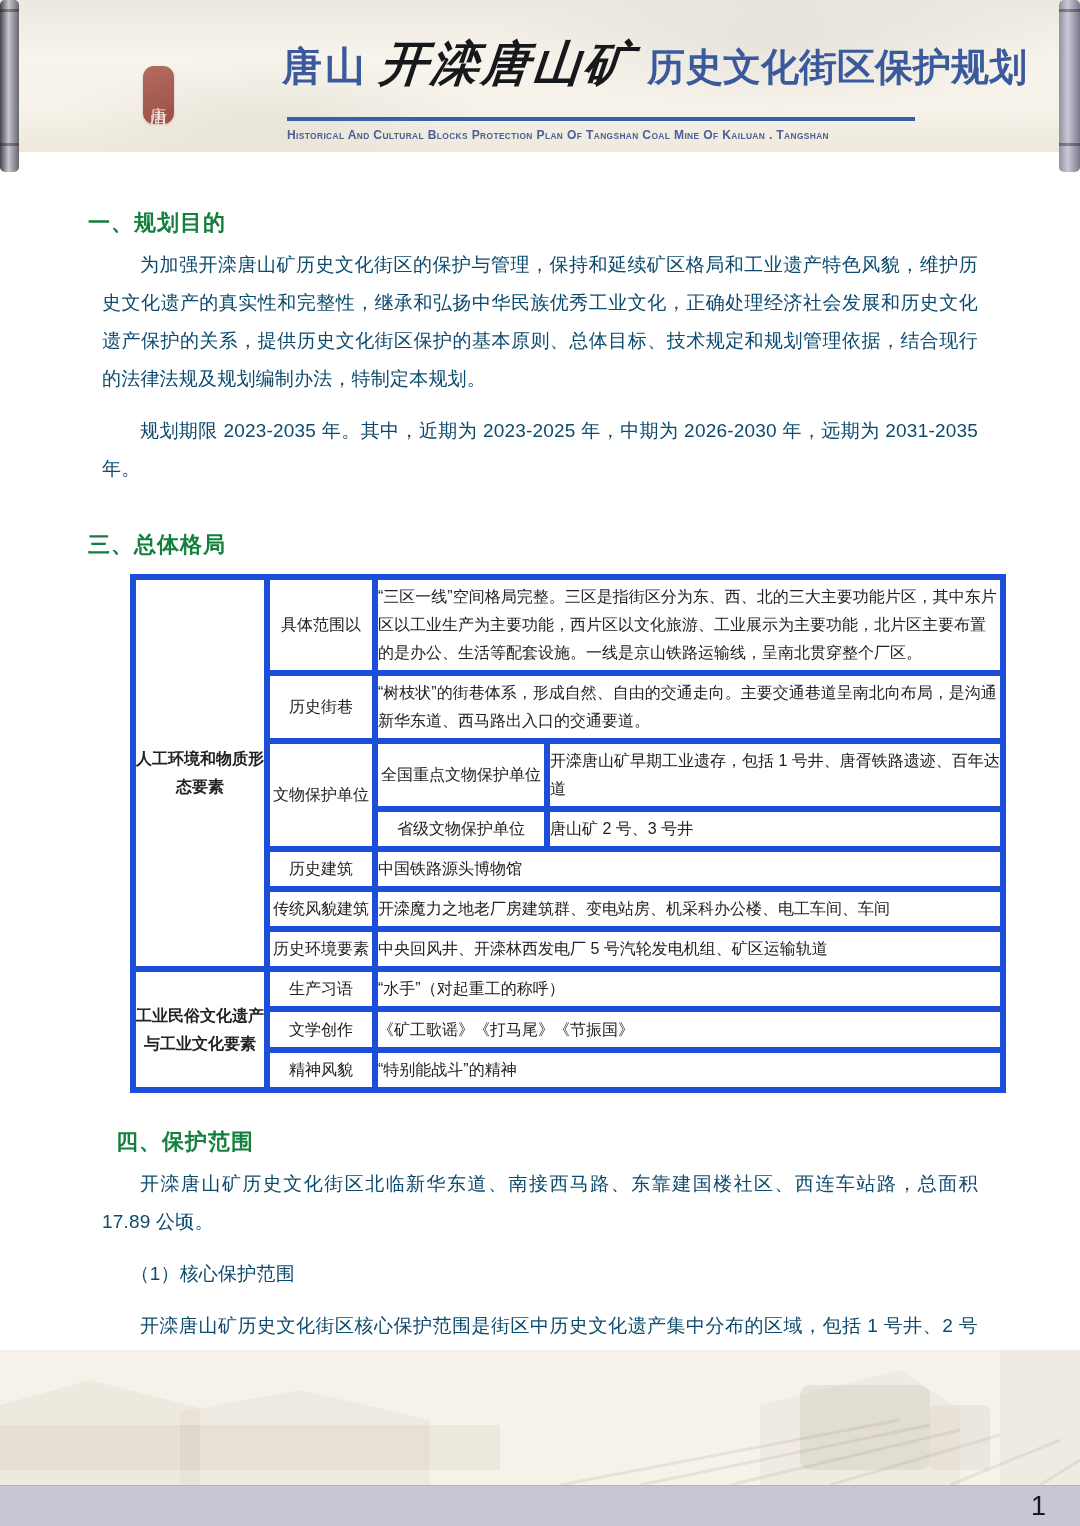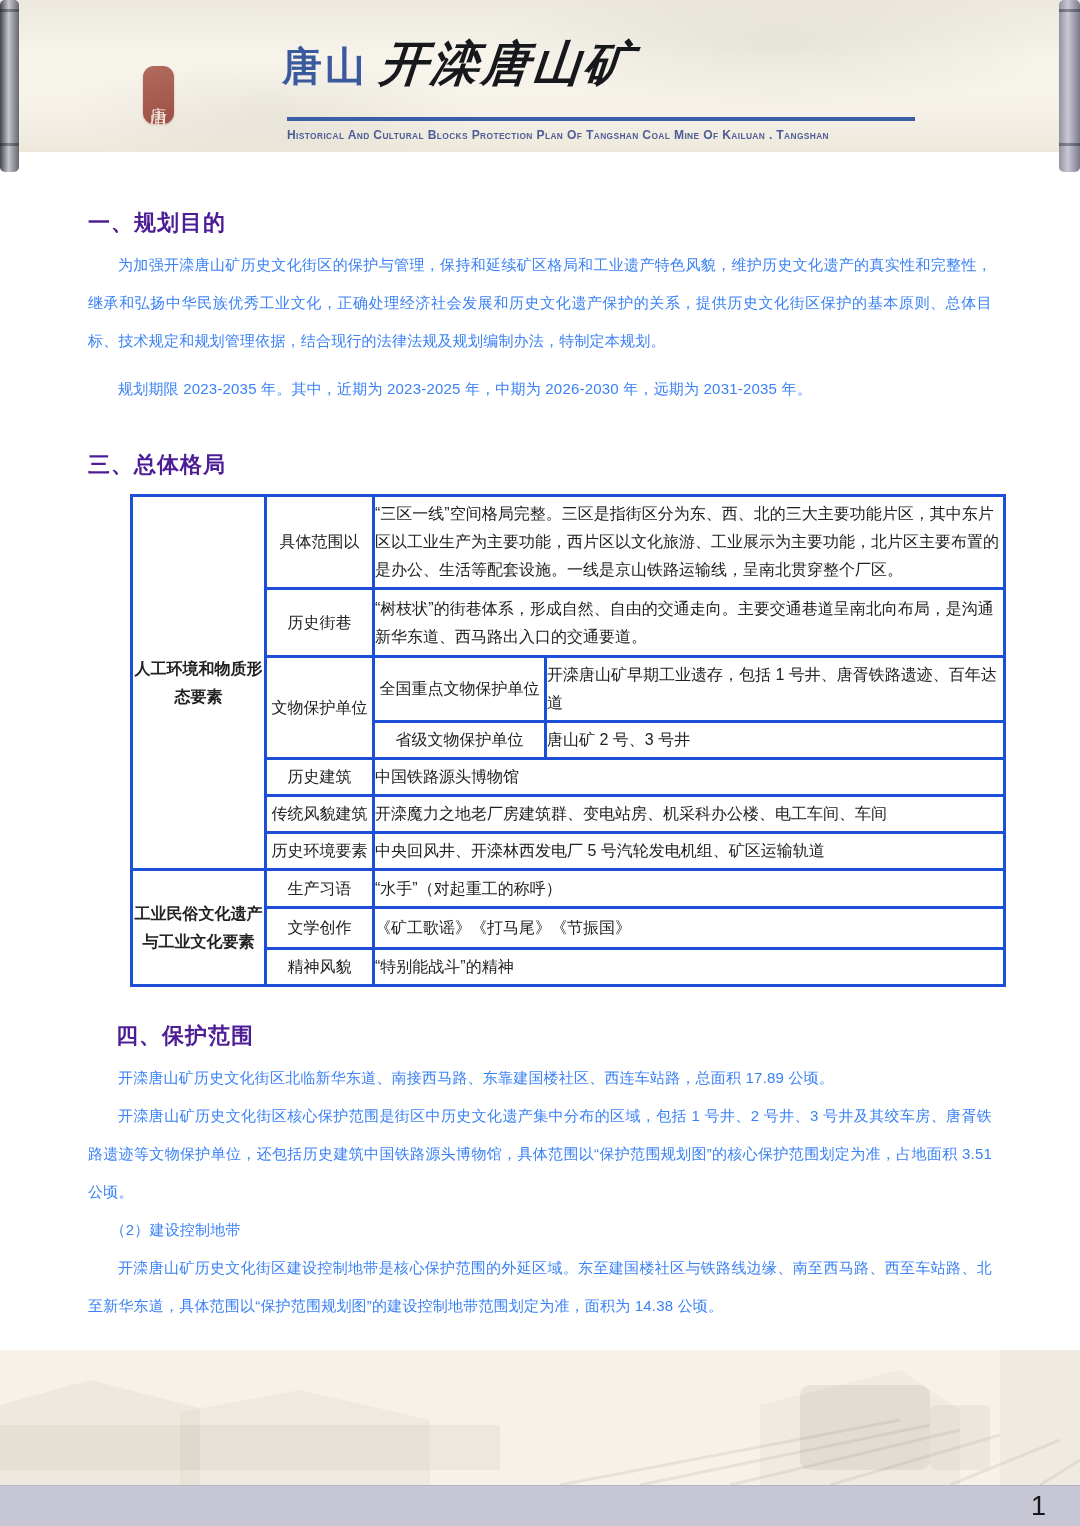--- a/index.html
+++ b/index.html
@@ -45,30 +45,30 @@
   .t-rest{color:#3b5a9e;font-weight:bold;font-size:38px;letter-spacing:0px;}
   .title-divider{position:absolute;left:287px;top:117px;width:628px;height:4px;background:#3c5ea6;}
   .subtitle-en{
     position:absolute;left:287px;top:127px;width:700px;
     color:#4d5d95;font-size:13px;font-weight:bold;font-variant:small-caps;
     letter-spacing:.4px;transform:scaleX(.93);transform-origin:left center;
     white-space:nowrap;
   }
   
   main{position:absolute;top:152px;left:88px;width:904px;}
-  .sec-heading{font-size:22px;font-weight:bold;color:#4c1d95;margin:0;letter-spacing:1px;}
+  .sec-heading{font-size:22px;font-weight:bold;color:#15803d;margin:0;letter-spacing:1px;}
   .h1m{margin-top:56px;} .h2m{margin-top:38px;} .h3m{margin-top:42px;} .h4m{margin-top:34px;margin-left:28px;}
-  .para{font-size:15px;line-height:38px;color:#3b82f6;text-align:justify;margin:0;letter-spacing:.2px;}
+  .para{font-size:19px;line-height:38px;color:#0c4a6e;text-align:justify;margin:14px;letter-spacing:.2px;}
   .ind{text-indent:2em;}
   .sub{text-indent:1.5em;}
   .mt8{margin-top:8px;} .mt10{margin-top:10px;}
   
   table.protect{border-collapse:collapse;table-layout:fixed;width:876px;margin:14px 0 0 42px;}
   table.protect td{
-    border:3px solid #1d4ed8;font-size:16px;line-height:28px;color:#222;
+    border:6px solid #1d4ed8;font-size:16px;line-height:28px;color:#222;
     padding:3px 0;vertical-align:middle;word-break:break-all;
   }
   td.c-group{font-weight:bold;text-align:center;padding:3px 2px;line-height:26px;}
   td.c-cat{text-align:center;padding:3px 4px;}
   td.c-sub{text-align:center;padding:3px 2px;}
   td.c-val{text-align:left;}
   
   .photo-band{position:absolute;left:0;top:1350px;width:1080px;height:135px;background:#f6f2e9;overflow:hidden;}
   .photo-band svg{display:block;}
   .page-footer{
@@ -85,20 +85,21 @@
 
 <div class="page">
 
   <header class="header-band">
     <div class="rod rod-left"></div>
     <div class="rod rod-right"></div>
     <div class="seal">唐山</div>
     <div class="title-row">
       <span class="t-city">唐山</span>
       <span class="t-callig">开滦唐山矿</span>
+      <span class="t-rest">历史文化街区保护规划</span>
     </div>
     <div class="title-divider"></div>
     <div class="subtitle-en">Historical And Cultural Blocks Protection Plan Of Tangshan Coal Mine Of Kailuan . Tangshan</div>
   </header>
 
   <main>
 
     <h2 class="sec-heading h1m">一、规划目的</h2>
     <p class="para ind mt8">为加强开滦唐山矿历史文化街区的保护与管理，保持和延续矿区格局和工业遗产特色风貌，维护历史文化遗产的真实性和完整性，继承和弘扬中华民族优秀工业文化，正确处理经济社会发展和历史文化遗产保护的关系，提供历史文化街区保护的基本原则、总体目标、技术规定和规划管理依据，结合现行的法律法规及规划编制办法，特制定本规划。</p>
 
@@ -155,20 +156,21 @@
         </tr>
         <tr style="height:36px">
           <td class="c-cat">精神风貌</td>
           <td class="c-val" colspan="2">“特别能战斗”的精神</td>
         </tr>
       </tbody>
     </table>
 
     <h2 class="sec-heading h4m">四、保护范围</h2>
     <p class="para ind mt8">开滦唐山矿历史文化街区北临新华东道、南接西马路、东靠建国楼社区、西连车站路，总面积 17.89 公顷。</p>
+    <p class="para sub">（1）核心保护范围</p>
     <p class="para ind">开滦唐山矿历史文化街区核心保护范围是街区中历史文化遗产集中分布的区域，包括 1 号井、2 号井、3 号井及其绞车房、唐胥铁路遗迹等文物保护单位，还包括历史建筑中国铁路源头博物馆，具体范围以“保护范围规划图”的核心保护范围划定为准，占地面积 3.51 公顷。</p>
     <p class="para sub">（2）建设控制地带</p>
     <p class="para ind">开滦唐山矿历史文化街区建设控制地带是核心保护范围的外延区域。东至建国楼社区与铁路线边缘、南至西马路、西至车站路、北至新华东道，具体范围以“保护范围规划图”的建设控制地带范围划定为准，面积为 14.38 公顷。</p>
 
   </main>
 
   <div class="photo-band">
     <svg width="1080" height="135" viewBox="0 0 1080 135">
       <rect x="0" y="0" width="1080" height="135" fill="#f6f2e9"></rect>
 

